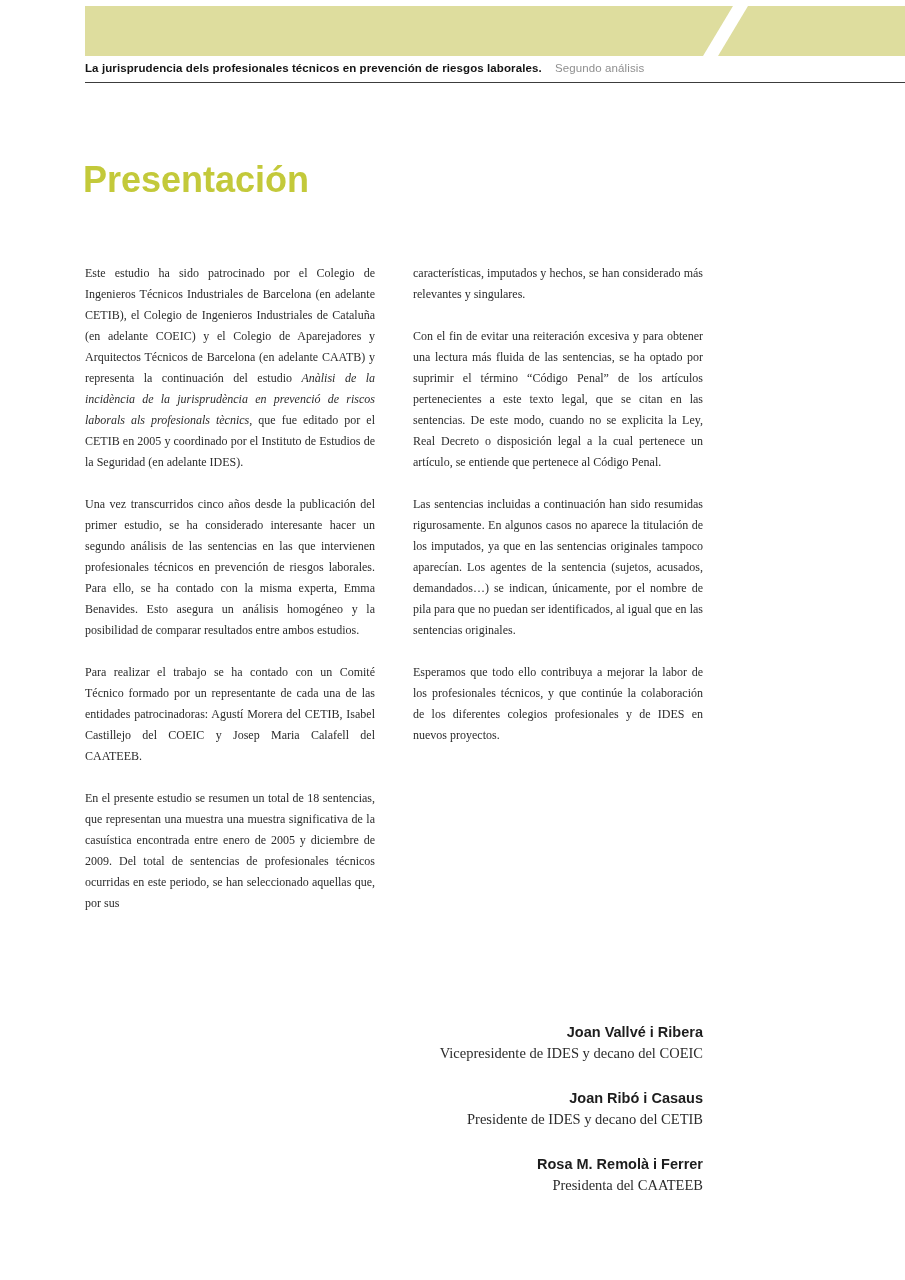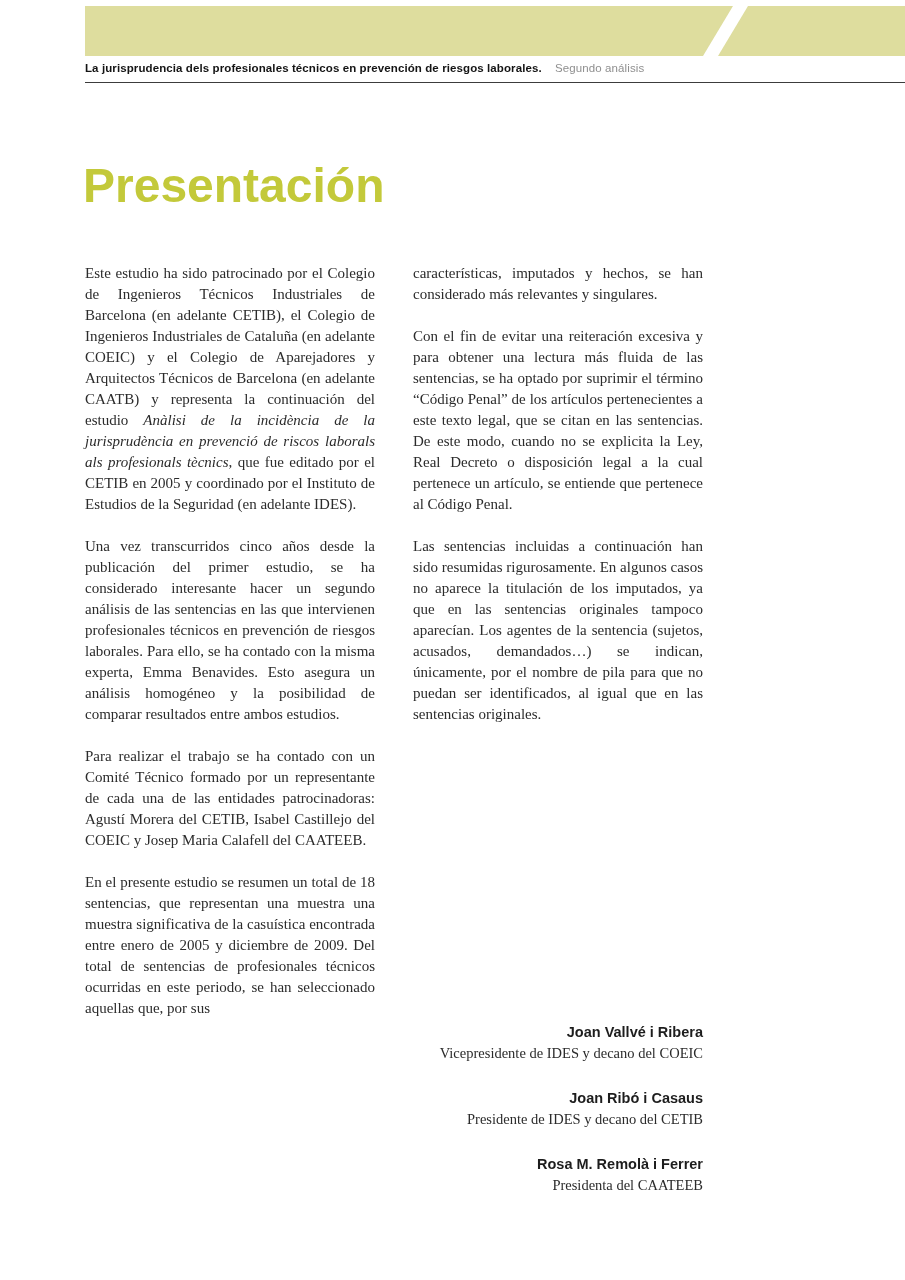--- a/index.html
+++ b/index.html
@@ -34,31 +34,31 @@
   .header-line .light { color: #8f8f8f; font-weight: normal; margin-left: 10px; }
 
   .rule {
     position: absolute; top: 82px; left: 85px; right: 0;
     border-top: 1px solid #3c3c3c; height: 0;
   }
 
   h1.page-title {
     position: absolute; top: 160px; left: 83px; margin: 0;
     font-family: "Liberation Sans", "DejaVu Sans", sans-serif;
-    font-weight: bold; font-size: 48px; line-height: 1.1;
+    font-weight: bold; font-size: 36px; line-height: 1.1;
     color: #c3c93a;
   }
 
   .columns {
     position: absolute; top: 263px; left: 85px; width: 618px;
     display: flex; gap: 38px;
   }
   .col {
     width: 290px;
-    font-size: 15px; line-height: 21px;
+    font-size: 12px; line-height: 21px;
     text-align: justify;
     hyphens: auto; -webkit-hyphens: auto;
   }
   .col p { margin: 0 0 21px 0; }
   .col p:last-child { margin-bottom: 0; }
   .col em { font-style: italic; }
 
   .signatures {
     position: absolute; top: 1024px; left: 433px; width: 270px;
     text-align: right;
@@ -95,20 +95,21 @@
     <div class="col">
       <p><span>Este estudio ha sido patrocinado por el Colegio de Ingenieros Técnicos Industriales de Barcelona (en adelante CETIB), el Colegio de Ingenieros Industriales de Cataluña (en adelante COEIC) y el Colegio de Aparejadores y Arquitectos Técnicos de Barcelona (en adelante CAATB) y representa la continuación del estudio </span><em>Anàlisi de la incidència de la jurisprudència en prevenció de riscos laborals als profesionals tècnics</em><span>, que fue editado por el CETIB en 2005 y coordinado por el Instituto de Estudios de la Seguridad (en adelante IDES).</span></p>
       <p>Una vez transcurridos cinco años desde la publicación del primer estudio, se ha considerado interesante hacer un segundo análisis de las sentencias en las que intervienen profesionales técnicos en prevención de riesgos laborales. Para ello, se ha contado con la misma experta, Emma Benavides. Esto asegura un análisis homogéneo y la posibilidad de comparar resultados entre ambos estudios.</p>
       <p>Para realizar el trabajo se ha contado con un Comité Técnico formado por un representante de cada una de las entidades patrocinadoras: Agustí Morera del CETIB, Isabel Castillejo del COEIC y Josep Maria Calafell del CAATEEB.</p>
       <p>En el presente estudio se resumen un total de 18 sentencias, que representan una muestra una muestra significativa de la casuística encontrada entre enero de 2005 y diciembre de 2009. Del total de sentencias de profesionales técnicos ocurridas en este periodo, se han seleccionado aquellas que, por sus</p>
     </div>
     <div class="col">
       <p>características, imputados y hechos, se han considerado más relevantes y singulares.</p>
       <p>Con el fin de evitar una reiteración excesiva y para obtener una lectura más fluida de las sentencias, se ha optado por suprimir el término “Código Penal” de los artículos pertenecientes a este texto legal, que se citan en las sentencias. De este modo, cuando no se explicita la Ley, Real Decreto o disposición legal a la cual pertenece un artículo, se entiende que pertenece al Código Penal.</p>
       <p>Las sentencias incluidas a continuación han sido resumidas rigurosamente. En algunos casos no aparece la titulación de los imputados, ya que en las sentencias originales tampoco aparecían. Los agentes de la sentencia (sujetos, acusados, demandados…) se indican, únicamente, por el nombre de pila para que no puedan ser identificados, al igual que en las sentencias originales.</p>
+      <p>Esperamos que todo ello contribuya a mejorar la labor de los profesionales técnicos, y que continúe la colaboración de los diferentes colegios profesionales y de IDES en nuevos proyectos.</p>
     </div>
   </div>
 
   <div class="signatures">
     <div class="sig">
       <div class="sig-name">Joan Vallvé i Ribera</div>
       <div class="sig-role">Vicepresidente de IDES y decano del COEIC</div>
     </div>
     <div class="sig">
       <div class="sig-name">Joan Ribó i Casaus</div>

